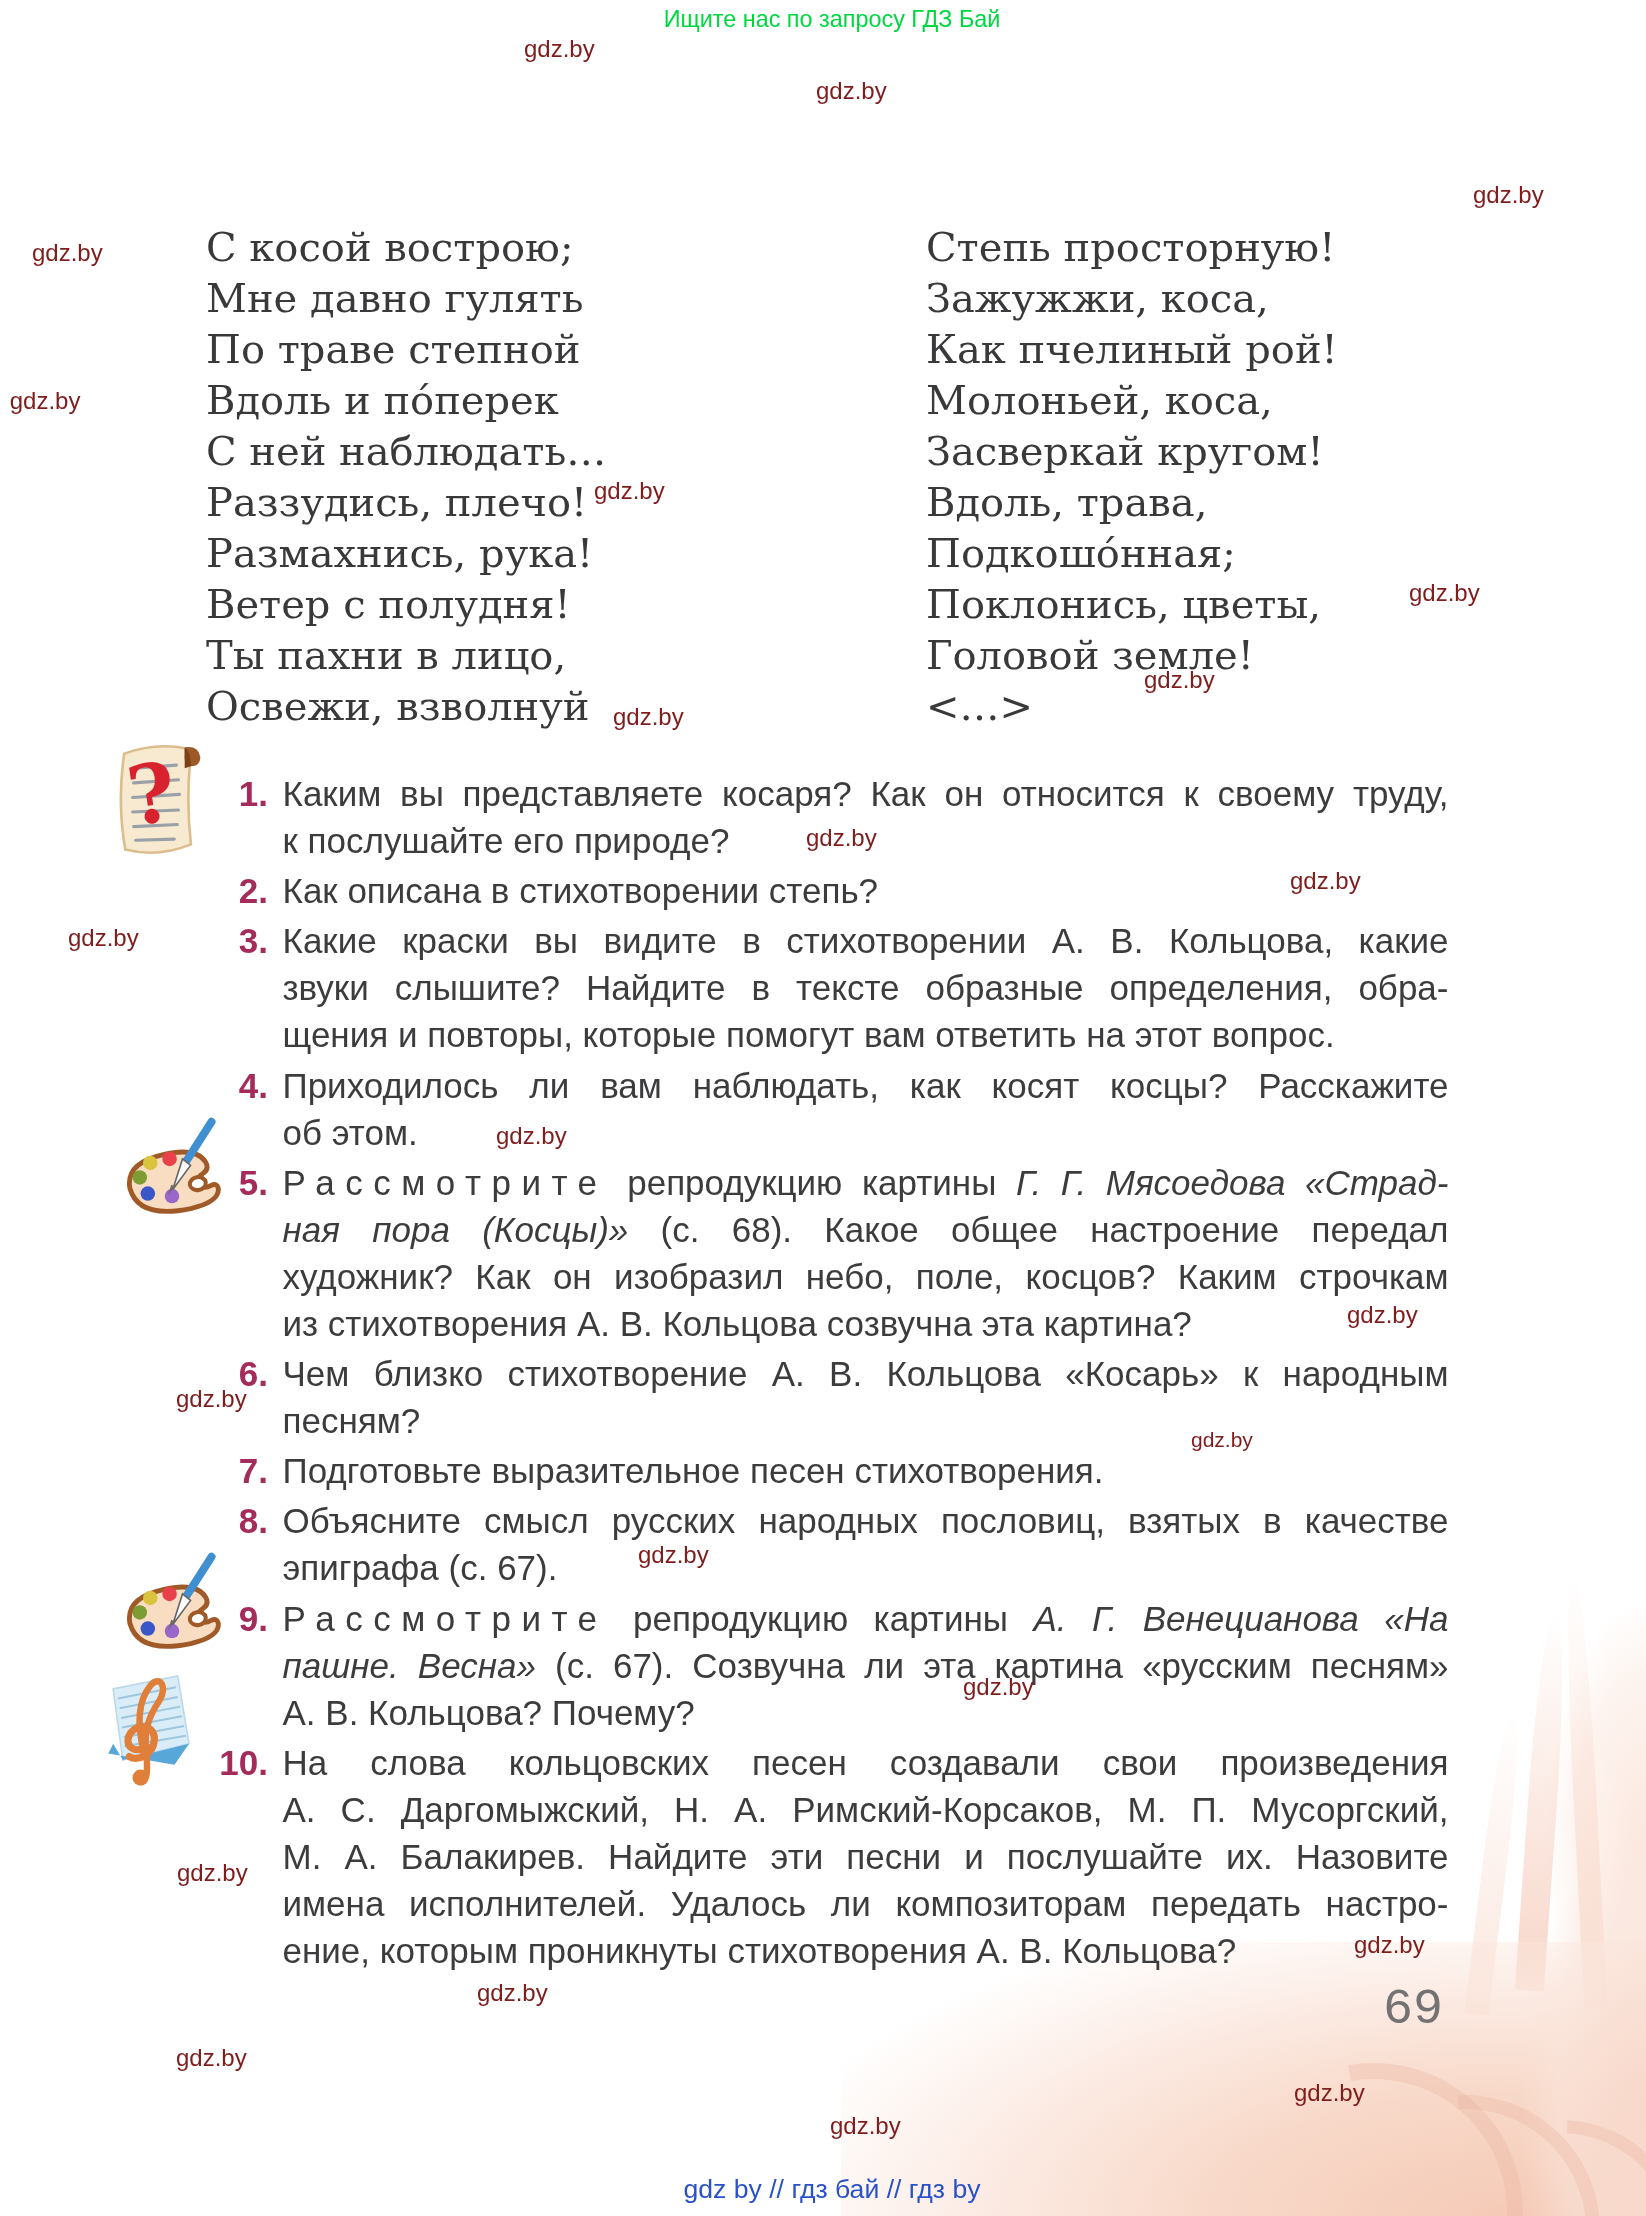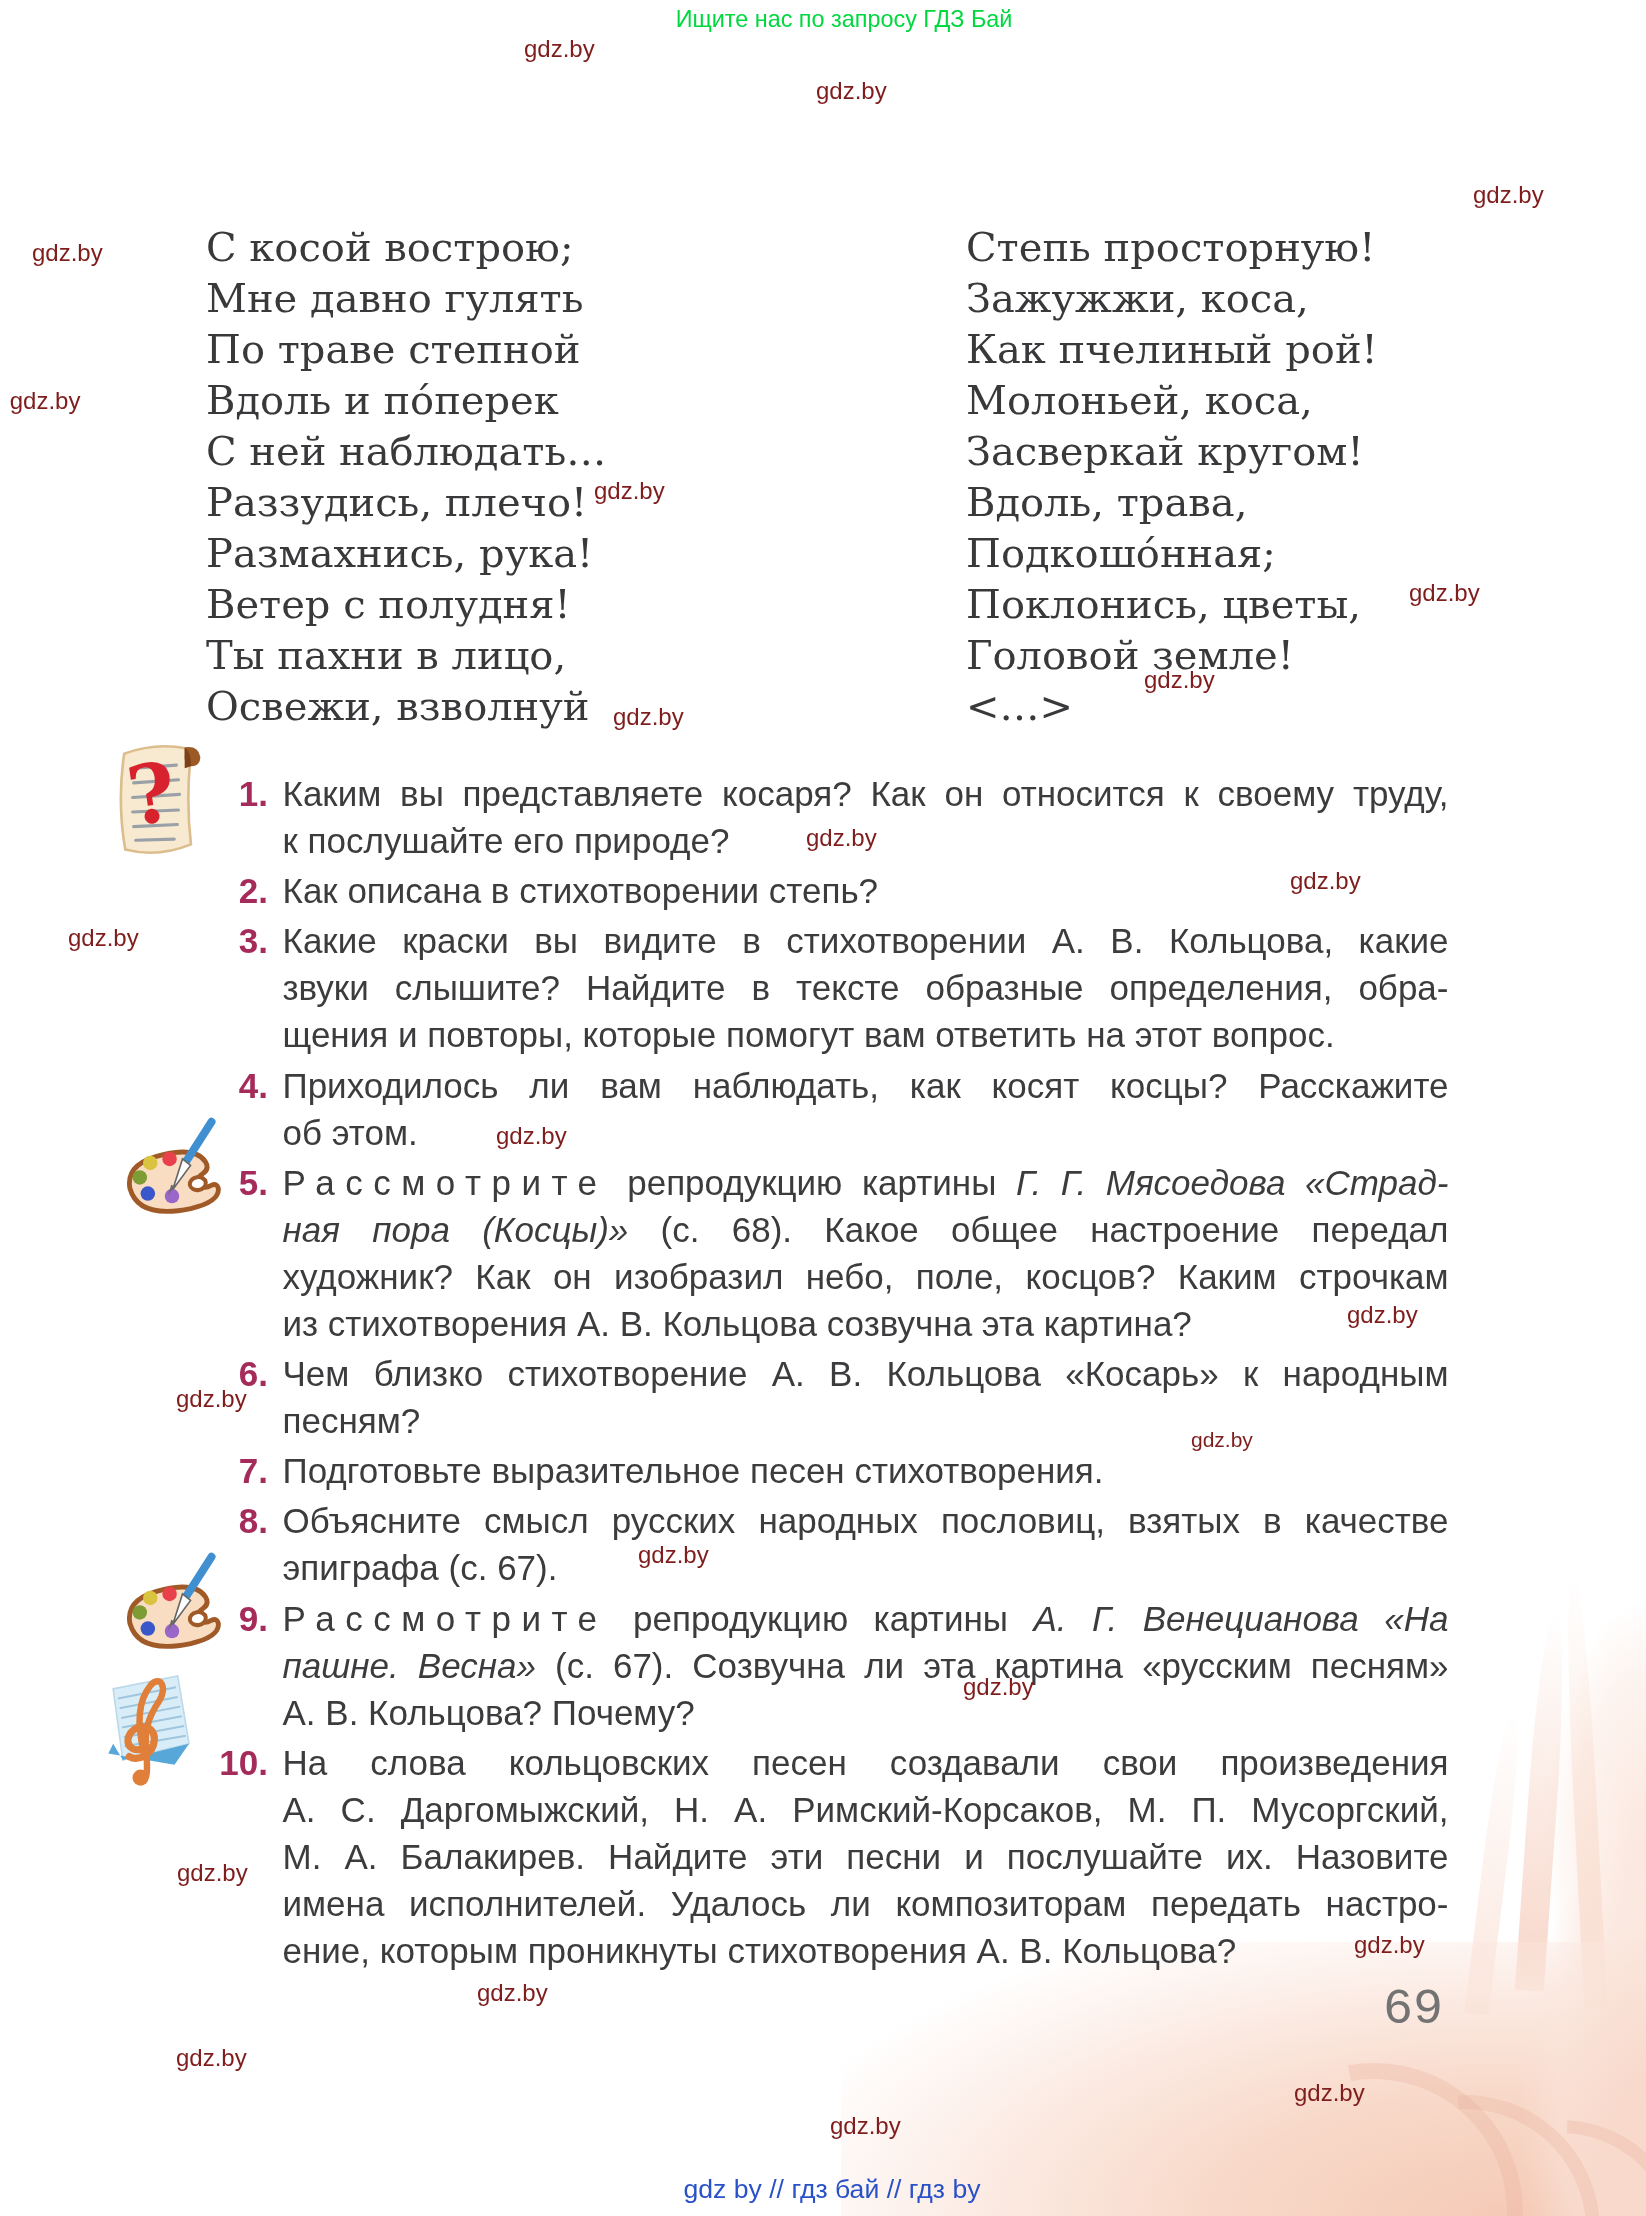--- a/index.html
+++ b/index.html
@@ -37,41 +37,41 @@
   .arc.a1{left:1225px;top:2063px;width:266px;height:266px;border-width:16px;
     border-bottom-color:transparent;border-left-color:transparent;transform:rotate(35deg);}
   .arc.a2{left:1330px;top:2095px;width:242px;height:242px;border-width:14.5px;
     border-bottom-color:transparent;border-left-color:transparent;transform:rotate(42deg);}
   .arc.a3{left:1435px;top:2120px;width:226px;height:226px;border-width:13px;
     border-bottom-color:transparent;border-left-color:transparent;transform:rotate(48deg);}
 
   
   .promo{
     position:absolute;top:6.4px;left:832px;transform:translateX(-50%);
-    font-size:23.4px;color:#00d840;white-space:nowrap;margin-left:12px;
+    font-size:23.4px;color:#00d840;white-space:nowrap;
   }
   .wm{position:absolute;color:#7f1d1d;font-size:24px;white-space:nowrap;}
   .footer-links{
     position:absolute;top:2174px;left:832px;transform:translateX(-50%);
     font-size:26.6px;color:#2a52c8;white-space:nowrap;
   }
   .page-num{
     position:absolute;left:1383px;top:1981px;
     font-family:Liberation Mono, monospace;font-size:50px;color:#737373;
   }
 
   
   .poem-col{
     position:absolute;top:222px;
     font-family:"DejaVu Serif", serif;
     font-size:40px;line-height:51px;color:#39393b;
     white-space:nowrap;
   }
   .poem-col.left{left:206px;}
-  .poem-col.right{left:966px;}
+  .poem-col.right{left:926px;}
 
   
   .questions{
     position:absolute;left:195px;top:770px;width:1257px;
     font-size:35px;line-height:47px;color:#3c3c3e;
   }
   .q{display:flex;margin-bottom:3.2px;}
   .qnum{
     flex:none;width:73px;margin-right:14.5px;text-align:right;
     color:#a42b5a;font-weight:bold;

